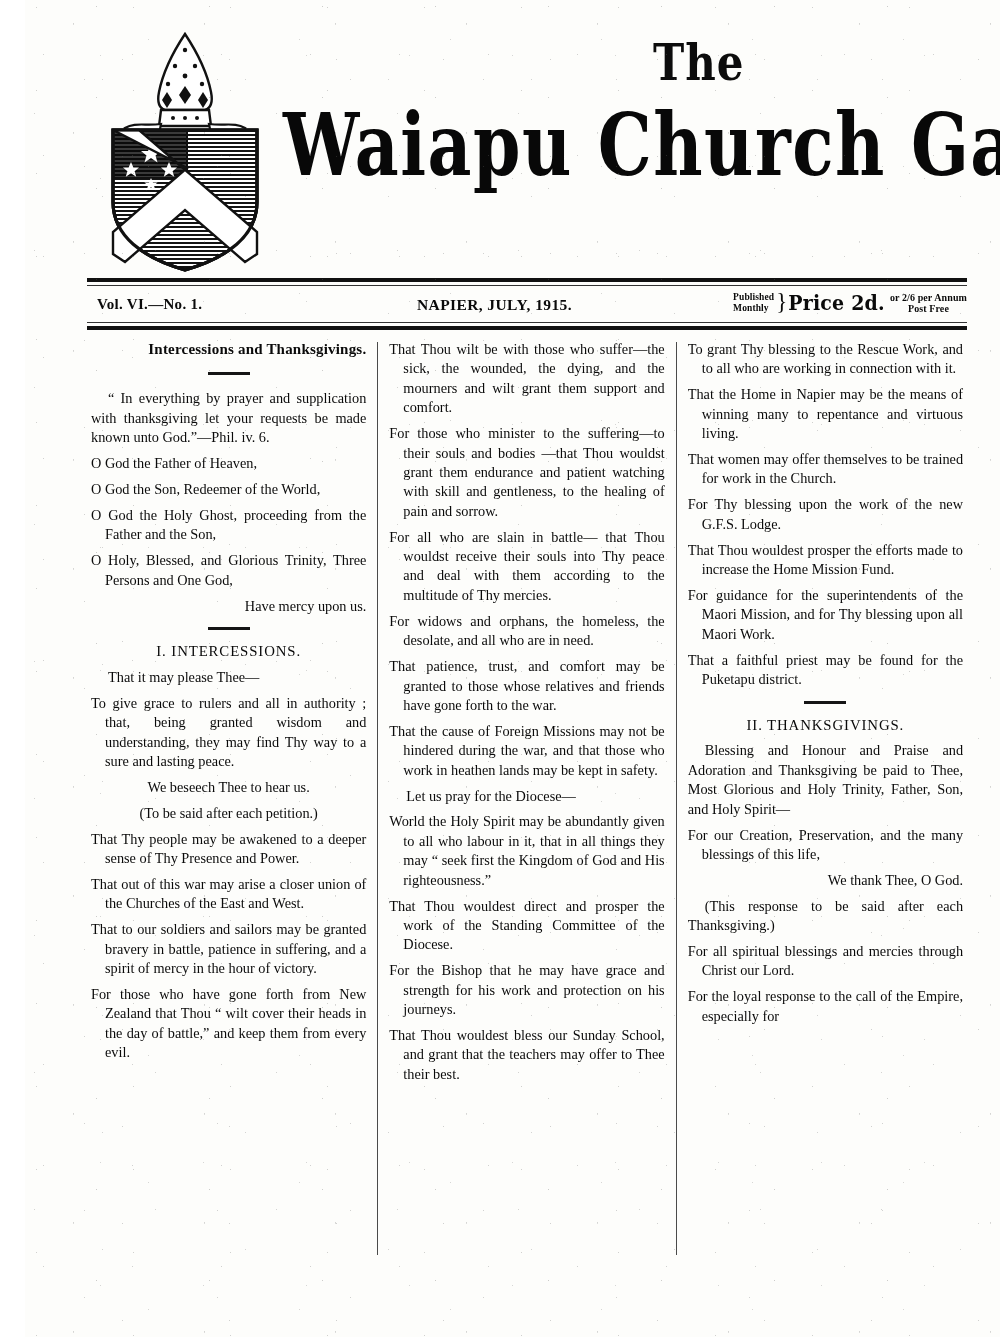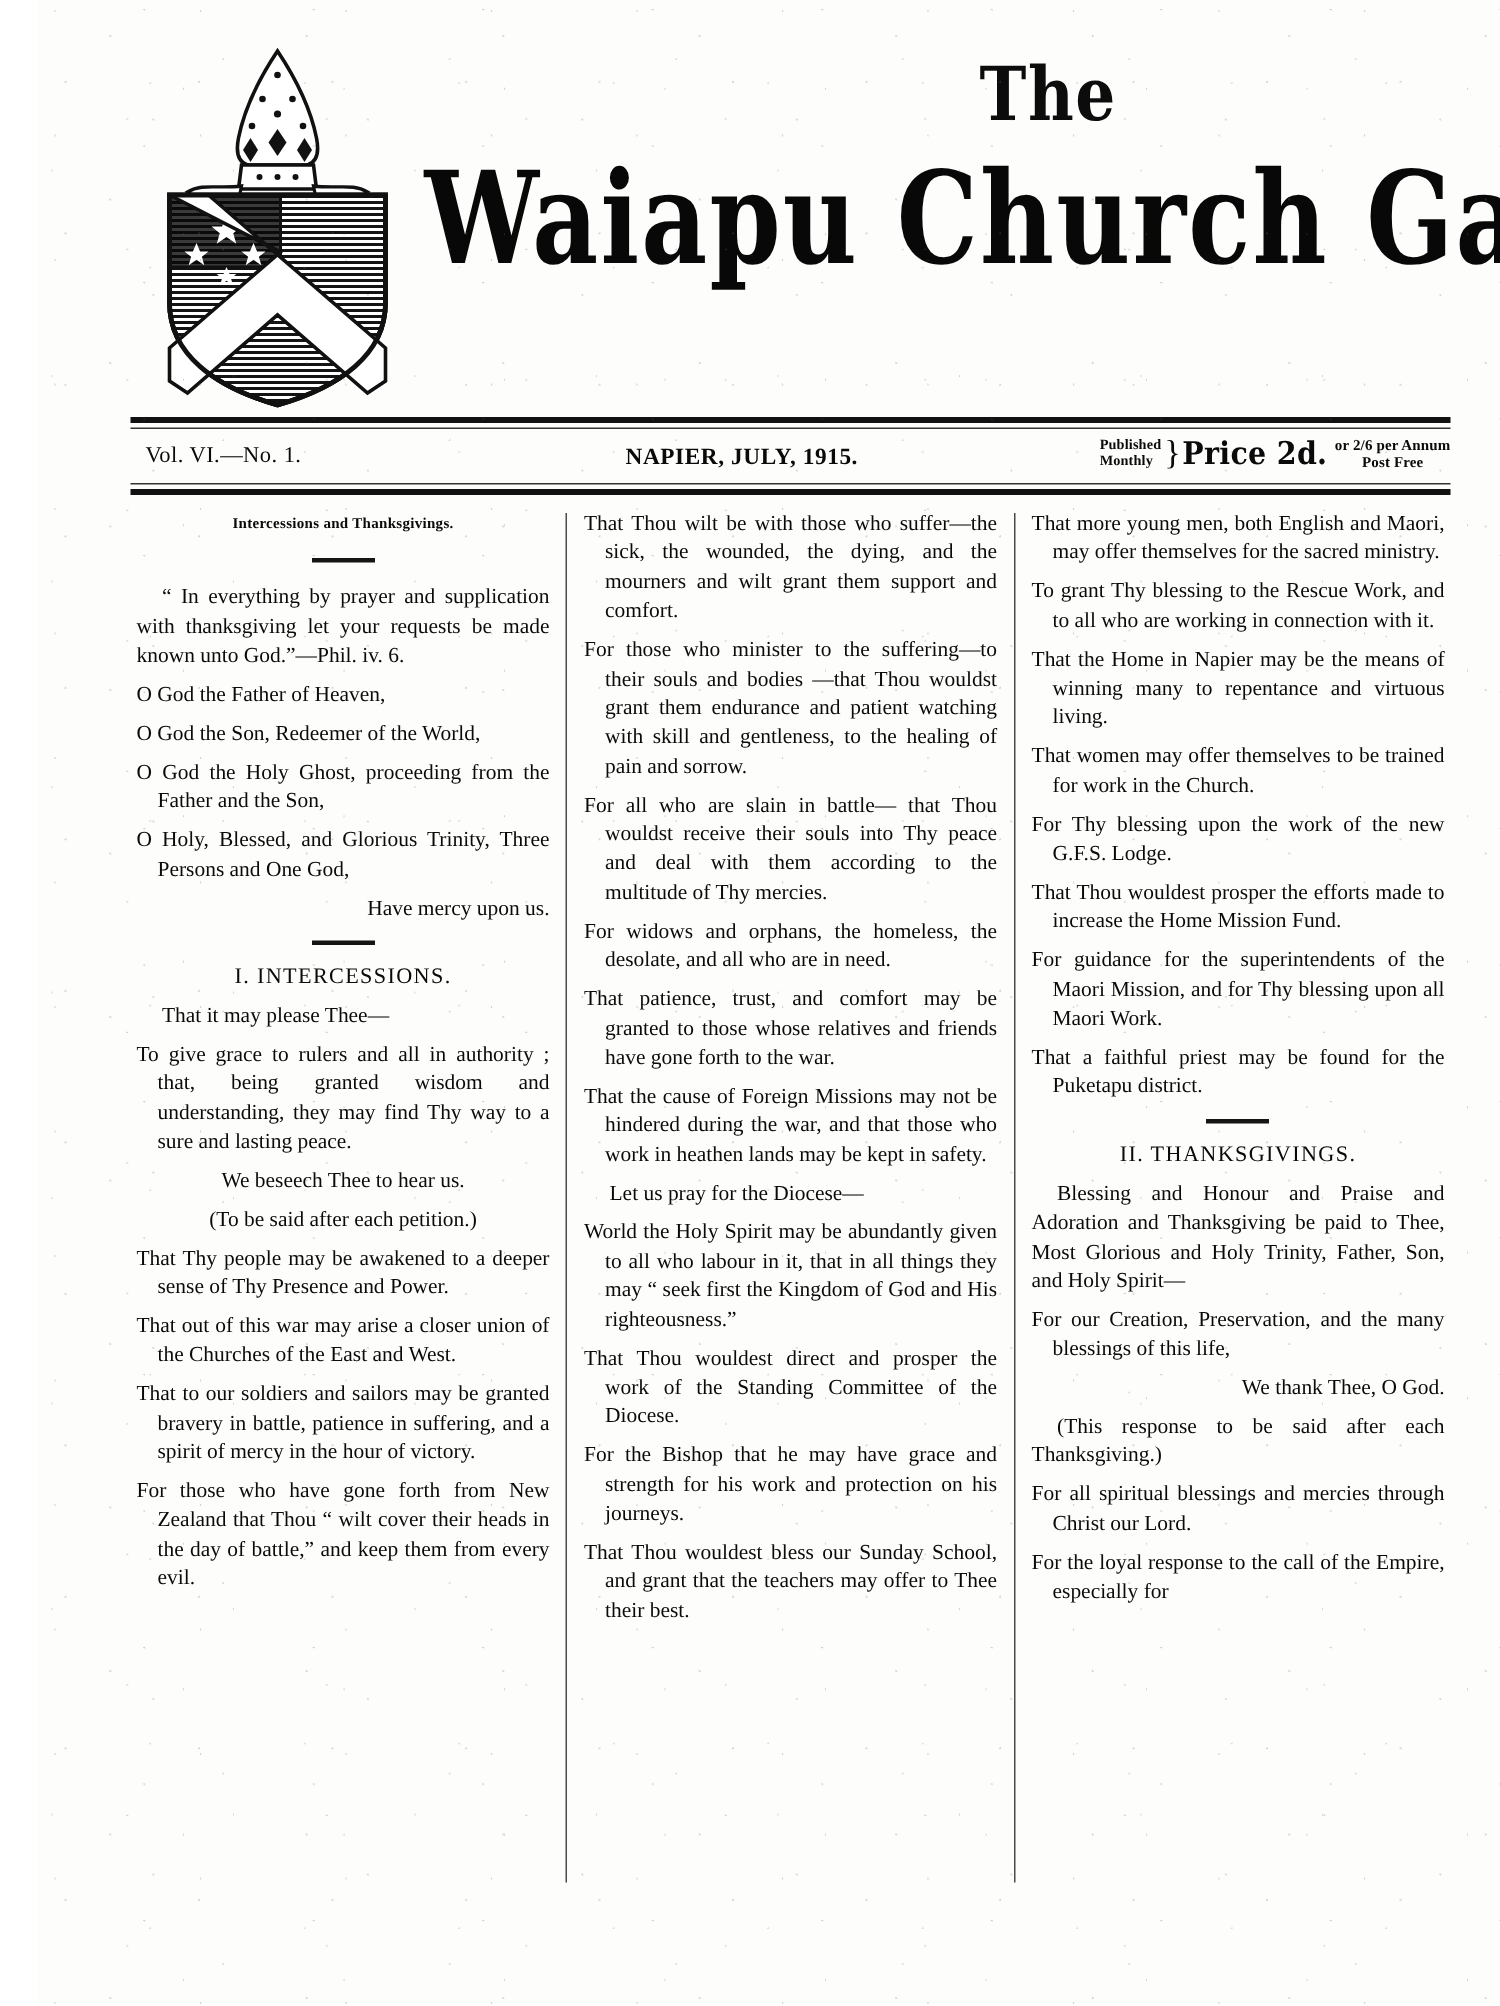--- a/index.html
+++ b/index.html
@@ -108,21 +108,21 @@
     left: 62px;
     top: 292px;
     width: 880px;
     height: 32px;
   }
   .vol {
     position: absolute;
     left: 10px;
     top: 4px;
     font-size: 15px;
-    font-weight: 400;
+    font-weight: 700;
     letter-spacing: .3px;
   }
   .place {
     position: absolute;
     left: 330px;
     top: 4px;
     font-size: 15.5px;
     font-weight: 700;
     letter-spacing: .4px;
   }
@@ -196,23 +196,23 @@
   .center { text-align: center; text-indent: 0; }
   .ml { margin-left: 34px; text-align: right; text-indent: 0; }
   .sec-head {
     text-align: center;
     font-size: 14.8px;
     letter-spacing: .9px;
     margin: 0 0 9px 0;
     text-indent: 0;
   }
   .art-head {
-    text-align: center;
-    font-weight: 700;
-    font-size: 10px;
+    text-align: right;
+    font-weight: 700;
+    font-size: 15px;
     letter-spacing: .2px;
     margin: 0 0 2px 0;
     text-indent: 0;
   }
   .divider {
     width: 42px;
     height: 3px;
     background: #151515;
     margin: 13px auto 14px auto;
   }
@@ -353,21 +353,20 @@
 
       <p class="hang">World the Holy Spirit may be abundantly given to all who labour in it, that in all things they may “ seek first the Kingdom of God and His righteousness.”</p>
       <p class="hang">That Thou wouldest direct and prosper the work of the Standing Committee of the Diocese.</p>
       <p class="hang">For the Bishop that he may have grace and strength for his work and protection on his journeys.</p>
       <p class="hang">That Thou wouldest bless our Sunday School, and grant that the teachers may offer to Thee their best.</p>
     </div>
 
     <div class="colrule"></div>
 
     <div class="col">
-      <p class="hang">That more young men, both English and Maori, may offer themselves for the sacred ministry.</p>
       <p class="hang">To grant Thy blessing to the Rescue Work, and to all who are working in connection with it.</p>
       <p class="hang">That the Home in Napier may be the means of winning many to repentance and virtuous living.</p>
       <p class="hang">That women may offer themselves to be trained for work in the Church.</p>
       <p class="hang">For Thy blessing upon the work of the new G.F.S. Lodge.</p>
       <p class="hang">That Thou wouldest prosper the efforts made to increase the Home Mission Fund.</p>
       <p class="hang">For guidance for the superintendents of the Maori Mission, and for Thy blessing upon all Maori Work.</p>
       <p class="hang">That a faithful priest may be found for the Puketapu district.</p>
 
       <div class="divider tight"></div>
       <p class="sec-head">II. THANKSGIVINGS.</p>

